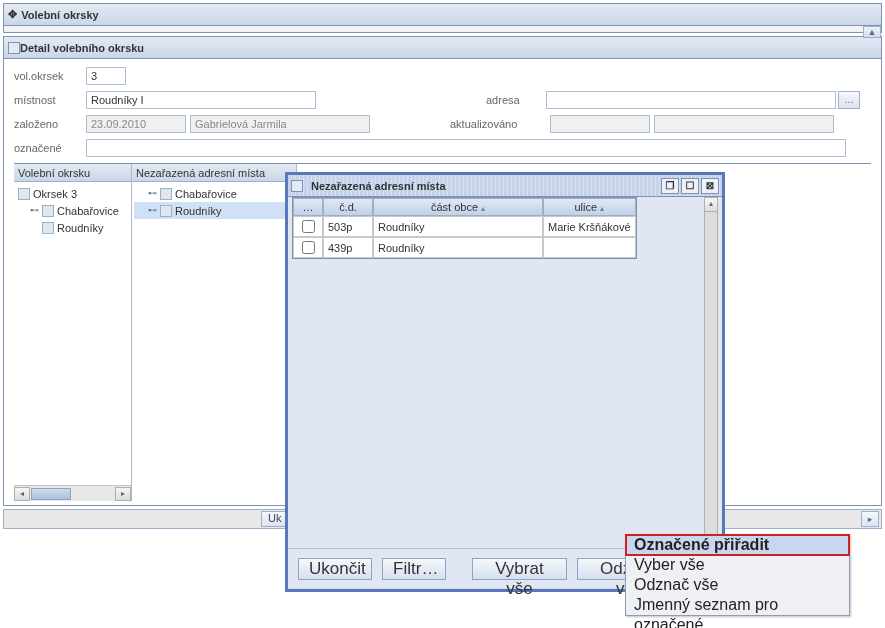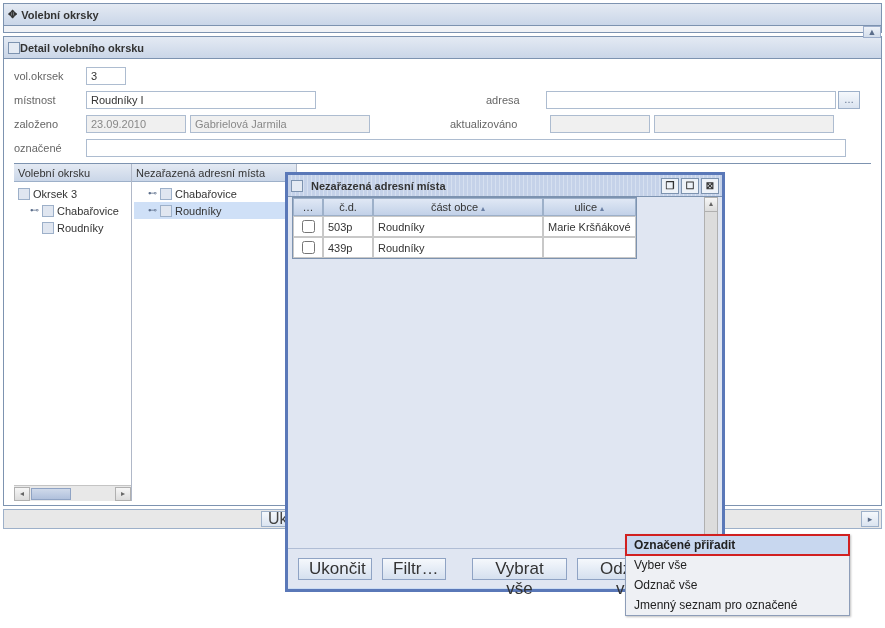--- a/index.html
+++ b/index.html
@@ -128,21 +128,21 @@
     margin: 3px;
     height: 20px;
     display: flex; align-items: center;
     position: relative;
     background: #e8e8e8;
     padding: 0 2px;
   }
   .strip .btn-mini {
     height: 16px; border: 1px solid #9db0c9;
     background: linear-gradient(#f5f8fc,#dbe4f0);
-    padding: 0 6px; font-size: 16px; line-height: 13px; color: #444;
+    padding: 0 6px; font-size: 11px; line-height: 13px; color: #444;
   }
   .strip .arrow-r {
     width: 18px; height: 16px; border: 1px solid #9db0c9;
     background: linear-gradient(#f5f8fc,#dbe4f0);
     position: absolute; right: 2px;
     text-align: center; font-size: 9px; line-height: 14px; color: #5b6d8a;
   }
   
   .dialog {
     position: absolute;
@@ -214,21 +214,21 @@
     position: absolute;
     left: 625px; top: 534px;
     width: 225px;
     background: #eef0f4;
     border: 1px solid #8d9db8;
     box-shadow: 1px 1px 2px rgba(0,0,0,0.25);
   }
   .ctx-item {
     height: 20px; line-height: 20px;
     padding-left: 8px;
-    font-size: 12px; color: #222;
+    font-size: 16px; color: #222;
   }
   .ctx-item.sel {
     background: #c8d7ef;
     outline: 2px solid #d12020;
     outline-offset: -1px;
     font-weight: bold;
   }
   .chk { width: 13px; height: 13px; }
 </style>
 </head>

